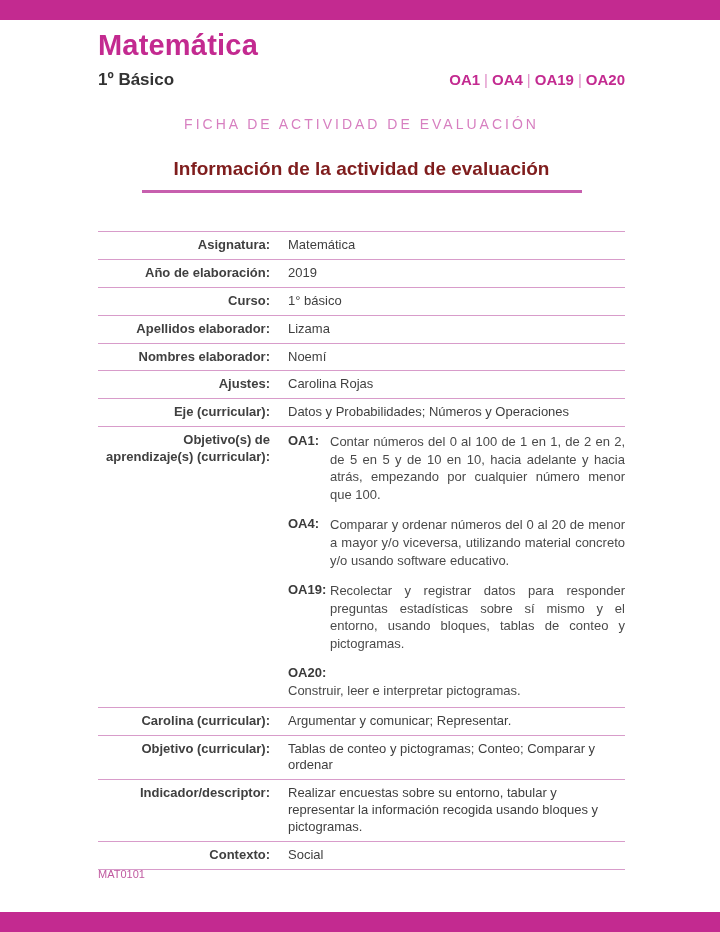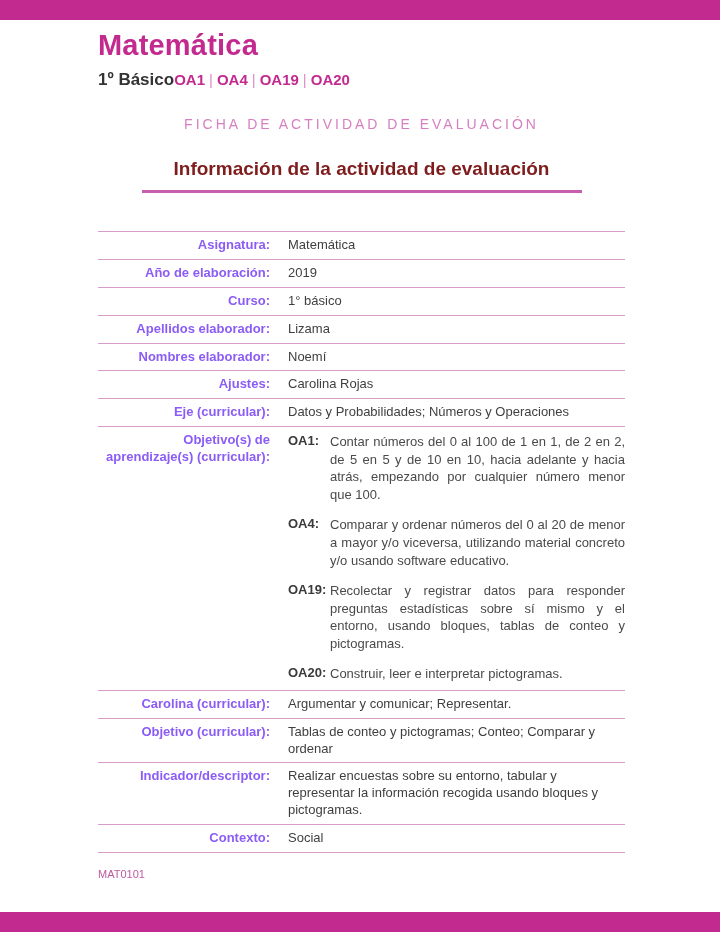--- a/index.html
+++ b/index.html
@@ -31,20 +31,21 @@
 
   .subject-title {
     font-size: 29px;
     font-weight: bold;
     color: #c32a90;
     letter-spacing: 0.2px;
   }
 
   .header-row {
     display: flex;
+    justify-content: space-between;
     align-items: baseline;
     margin-top: 8px;
   }
 
   .grade {
     font-size: 17px;
     font-weight: bold;
     color: #333333;
   }
 
@@ -93,40 +94,40 @@
     display: flex;
     border-bottom: 1px solid #d89cca;
     padding: 5px 0;
   }
 
   .info-row-label {
     width: 190px;
     padding-right: 18px;
     text-align: right;
     font-weight: bold;
-    color: #8b5cf6;
+    color: #404040;
     line-height: 1.3;
     flex-shrink: 0;
   }
 
   .info-row-value {
     flex: 1;
     line-height: 1.3;
     color: #3f3f3f;
   }
 
   .info-row-value.prelines { white-space: pre-line; }
 
   .oa-items { padding-top: 1px; }
 
   .oa-item {
     display: flex;
     margin-bottom: 13px;
   }
-  .oa-item:last-child { margin-bottom: 2px; }
+  .oa-item:last-child { margin-bottom: 2px; flex-direction: column; }
 
   .oa-code {
     width: 42px;
     flex-shrink: 0;
     font-weight: bold;
     color: #3a3a3a;
   }
 
   .oa-text {
     flex: 1;

